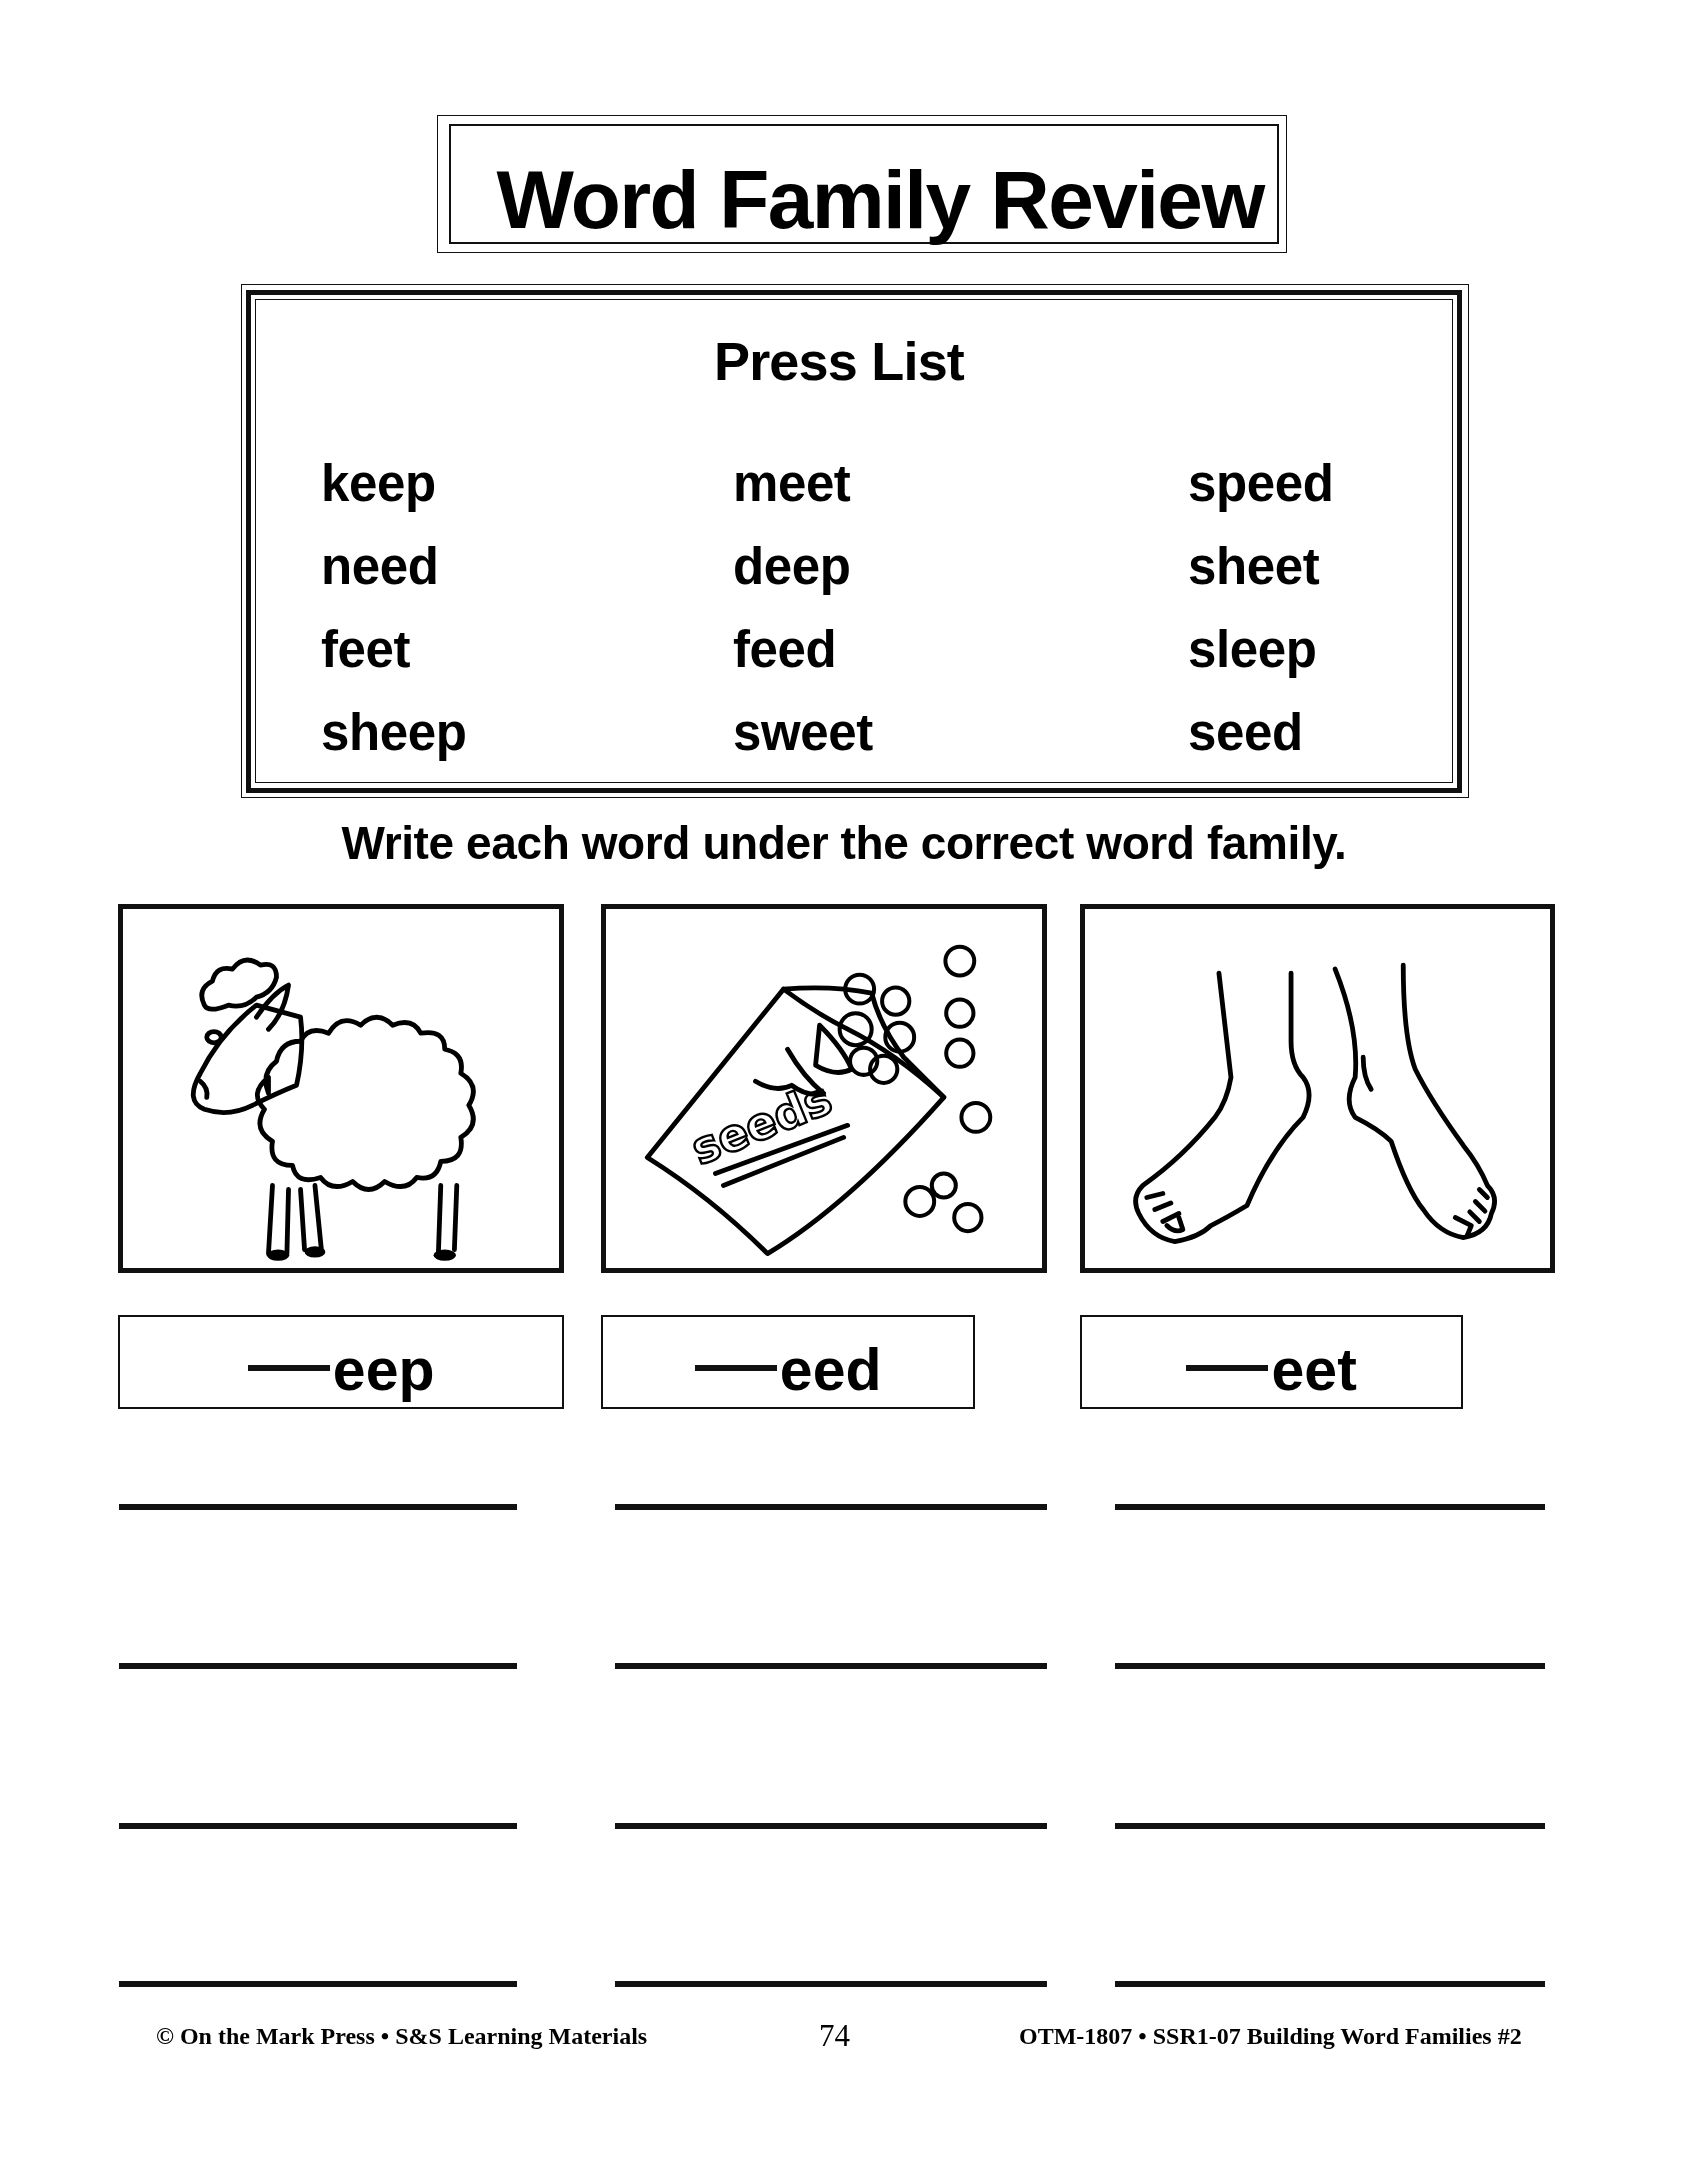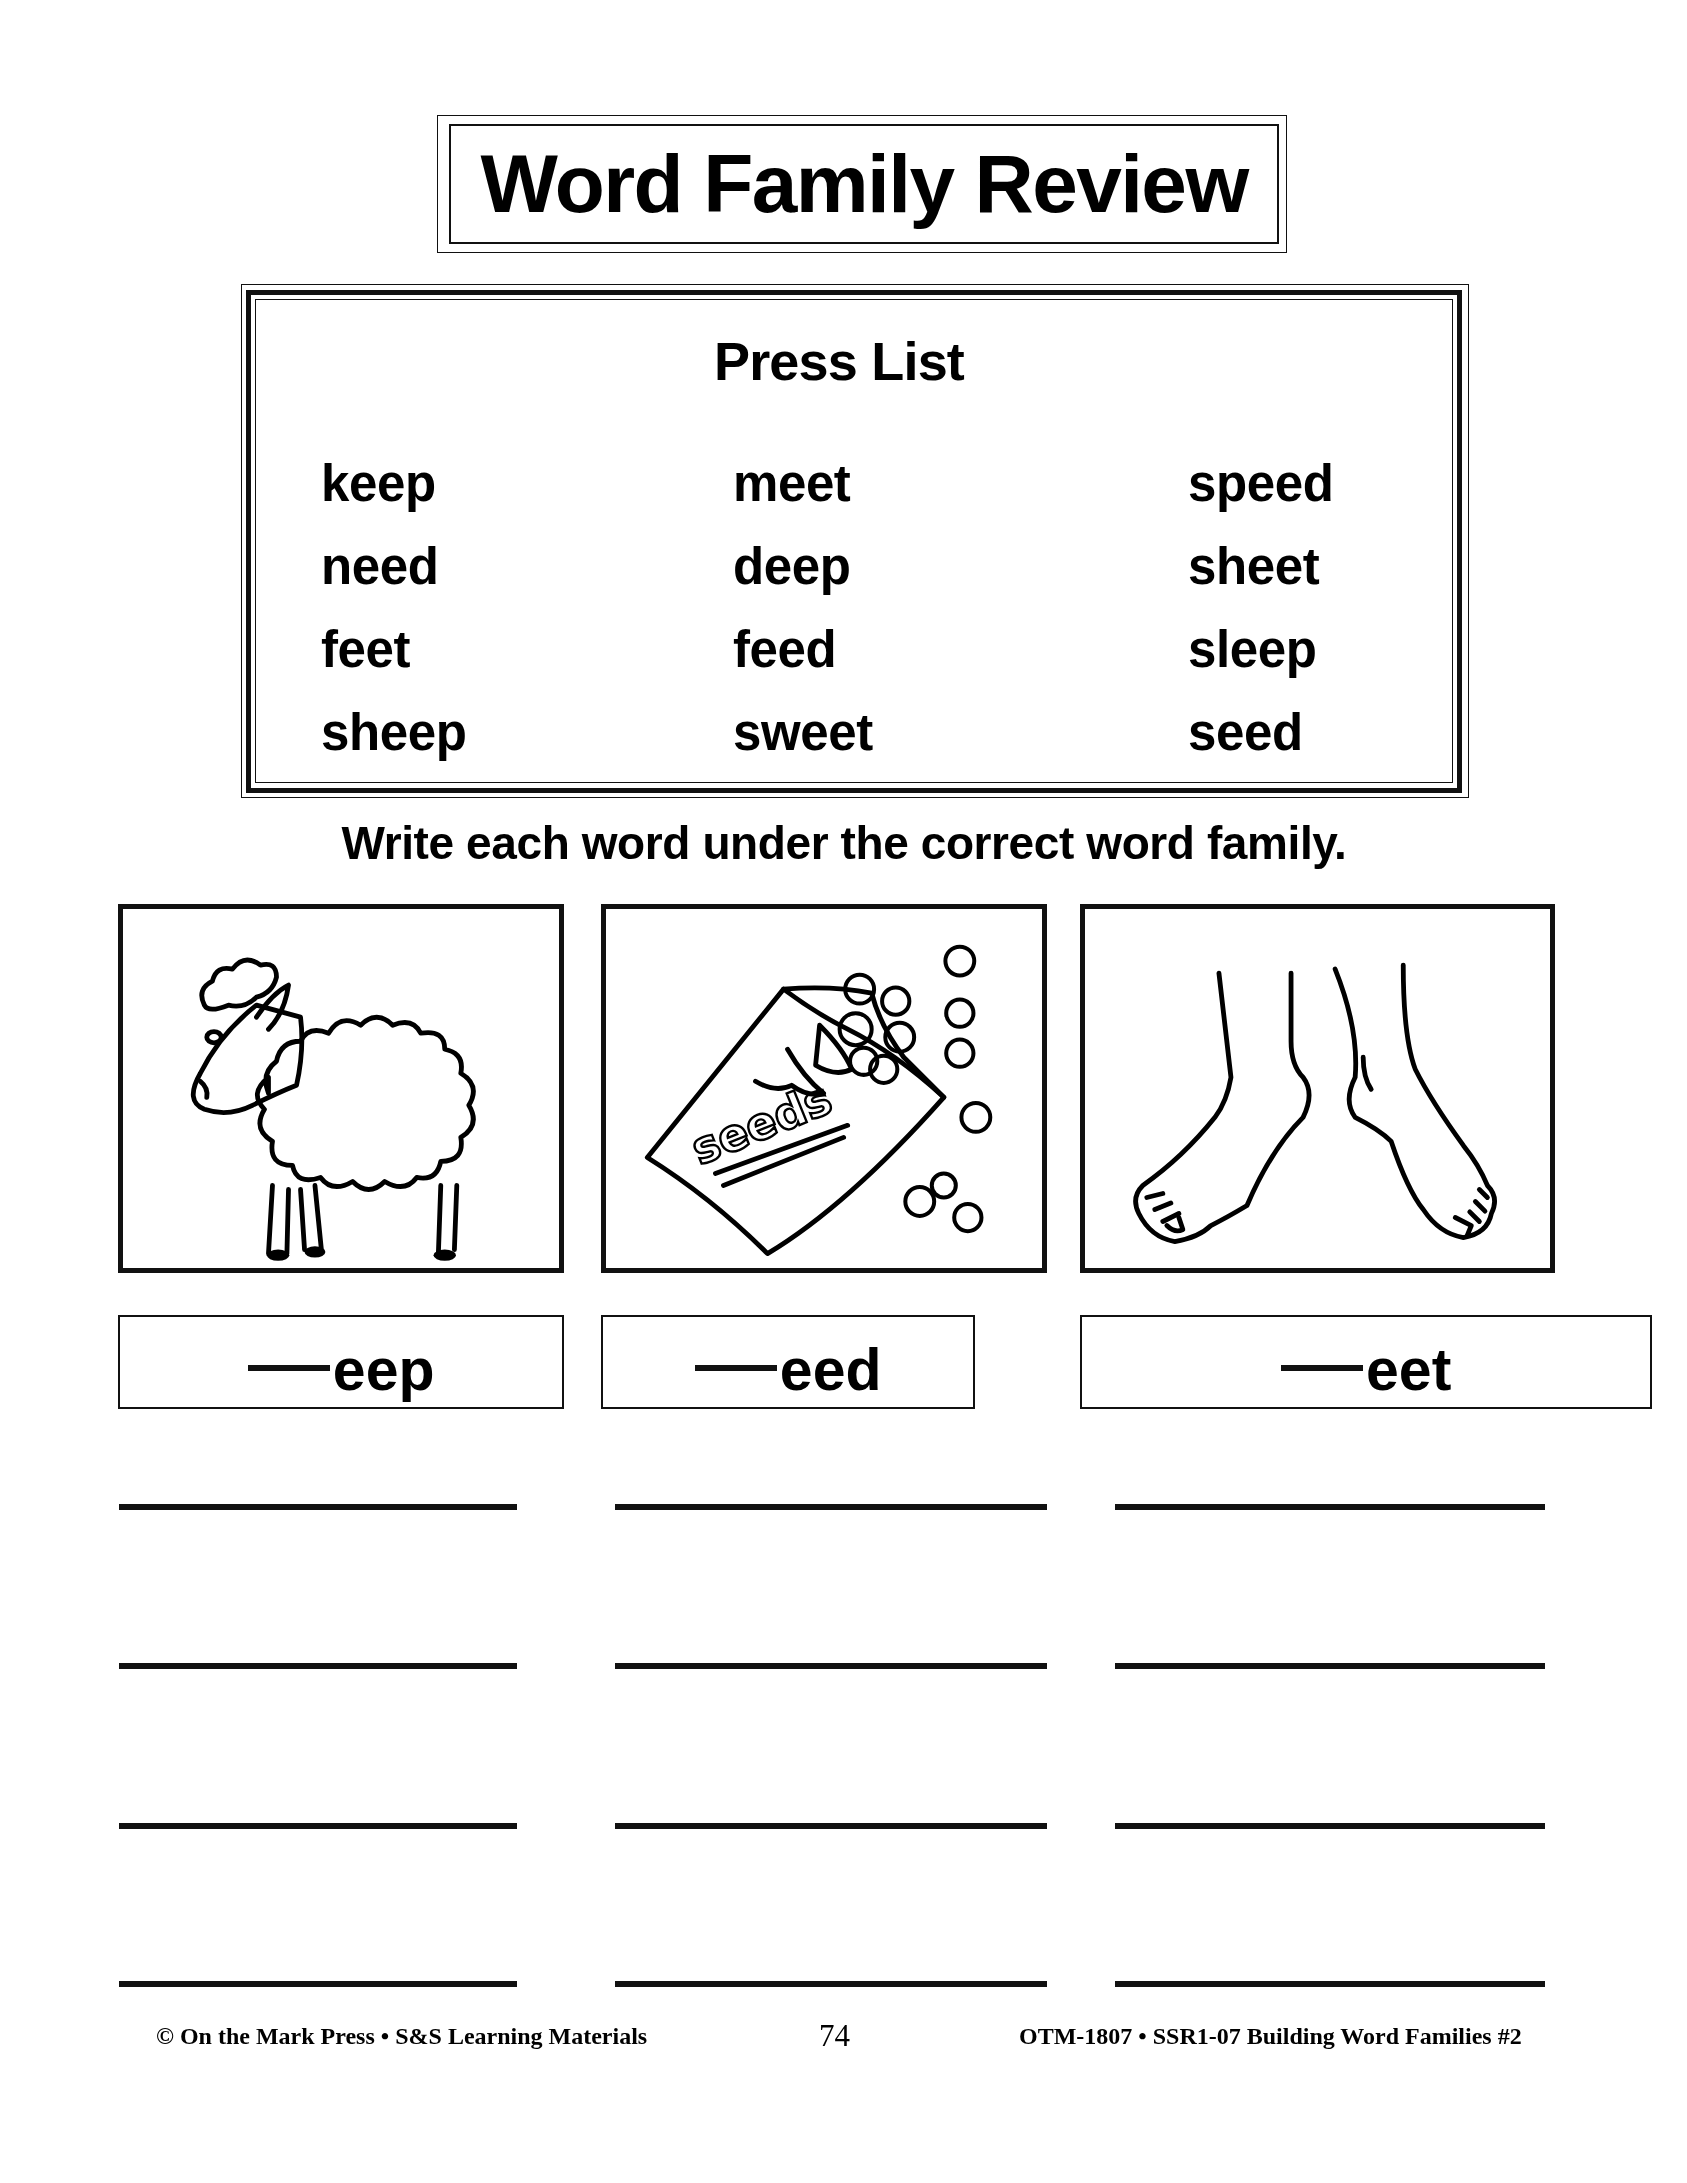--- a/index.html
+++ b/index.html
@@ -4,21 +4,21 @@
 <style>
   html, body { margin: 0; padding: 0; background: #ffffff; }
   body { width: 1687px; height: 2183px; position: relative; overflow: hidden; color: #000; }
   .abs { position: absolute; }
   .sans { font-family: "Liberation Sans", "DejaVu Sans", sans-serif; font-weight: bold; margin-top: 17px; }
   .serif { font-family: "Liberation Serif", "DejaVu Serif", serif; }
 
   
   #title-outer { left: 437px; top: 115px; width: 850px; height: 138px; border: 1.6px solid #111; box-sizing: border-box; }
   #title-inner { left: 449px; top: 124px; width: 830px; height: 120px; border: 2.5px solid #111; box-sizing: border-box; }
-  #title-text { left: 449px; top: 124px; width: 830px; height: 120px; line-height: 120px; text-align: center; font-size: 82px; letter-spacing: -1.6px; margin: 0; }
+  #title-text { left: 449px; top: 124px; width: 830px; height: 120px; line-height: 120px; text-align: center; font-size: 82px; letter-spacing: -1.6px; margin: 16px; }
 
   
   #wl-b1 { left: 241px; top: 284px; width: 1228px; height: 514px; border: 1.6px solid #111; box-sizing: border-box; }
   #wl-b2 { left: 246px; top: 290px; width: 1216px; height: 503px; border: 5px solid #111; box-sizing: border-box; }
   #wl-b3 { left: 255px; top: 299px; width: 1198px; height: 484px; border: 1.6px solid #111; box-sizing: border-box; }
   #wl-heading { left: 255px; top: 330px; width: 1168px; text-align: center; font-size: 54px; letter-spacing: -0.8px; margin: 0; }
   .wl-word { font-size: 51px; letter-spacing: -0.4px; white-space: nowrap; }
 
   
   #instructions { left: 165px; top: 816px; width: 1358px; text-align: center; font-size: 46px; letter-spacing: -0.4px; margin: 0; }
@@ -163,21 +163,21 @@
     <span class="blank"></span>
     <span>eep</span>
   </div>
 </div>
 <div class="abs label-box" style="left:601px; width:374px;">
   <div class="label-inner sans">
     <span class="blank"></span>
     <span>eed</span>
   </div>
 </div>
-<div class="abs label-box" style="left:1080px; width:572px;">
+<div class="abs label-box" style="left:1080px; width:383px;">
   <div class="label-inner sans">
     <span class="blank"></span>
     <span>eet</span>
   </div>
 </div>
 
 <div class="abs write-line" style="left:119px; width:398px; top:1504px;"></div>
 <div class="abs write-line" style="left:119px; width:398px; top:1663px;"></div>
 <div class="abs write-line" style="left:119px; width:398px; top:1823px;"></div>
 <div class="abs write-line" style="left:119px; width:398px; top:1981px;"></div>

